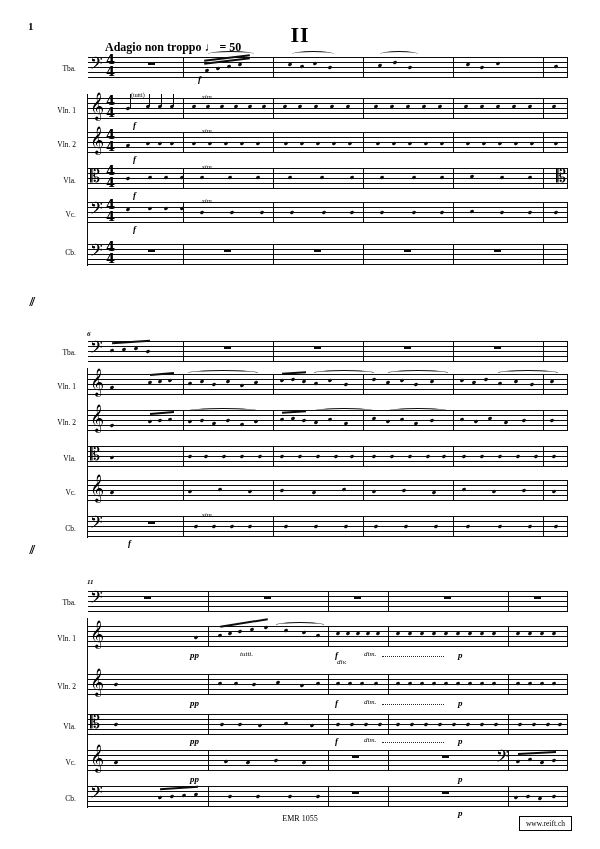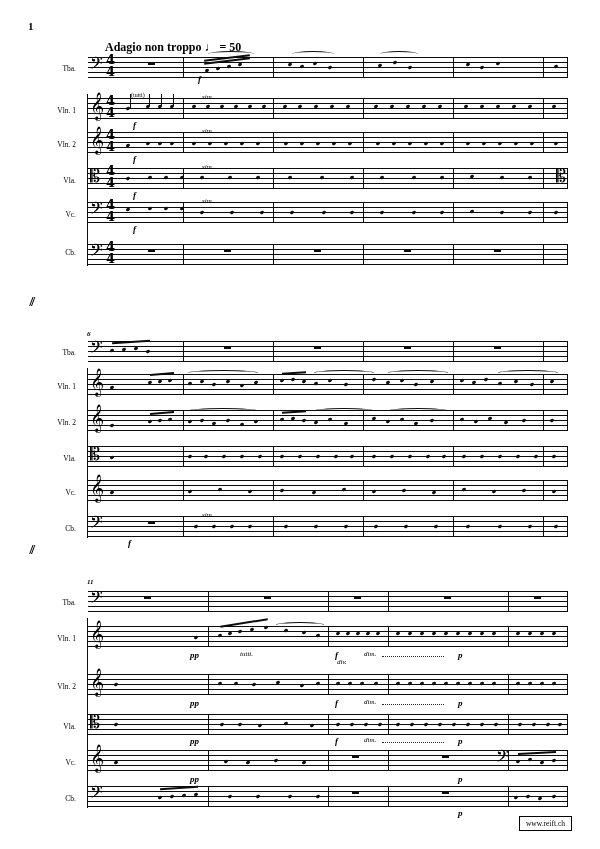--- a/index.html
+++ b/index.html
@@ -184,20 +184,21 @@
     font-size: 7.5px;
     padding: 2px 6px;
   }
 </style>
 </head>
 <body>
 
 <div class="page">
 
   <div class="page-number">1</div>
+  <div class="movement-title">II</div>
   <div class="tempo-mark" style="left:105px; top:40px;">Adagio non troppo ♩ = 50</div>
 
   <div class="system" style="top:52px; height:230px;">
 
     <div class="sysbrace" style="left:57px; top:42px; height:172px;"></div>
 
     <div class="sys-label" style="top:12px;">Tba.</div>
     <div class="staff" style="top:5px;">
       <div class="line"></div>
       <div class="line"></div>
@@ -893,15 +894,16 @@
       <div class="restwhole" style="left:264px; top:5px;"></div>
       <div class="restwhole" style="left:354px; top:5px;"></div>
       <div class="noteblob" style="left:426px; top:10px;"></div>
       <div class="noteblob" style="left:438px; top:9px;"></div>
       <div class="noteblob" style="left:450px; top:11px;"></div>
       <div class="noteblob" style="left:464px; top:9px;"></div>
     </div>
     <div class="dyn" style="left:428px; top:222px;">p</div>
   </div>
 
+  <div class="footer-center">EMR 1055</div>
   <div class="footer-box">www.reift.ch</div>
 
 </div>
 
 </body></html>

